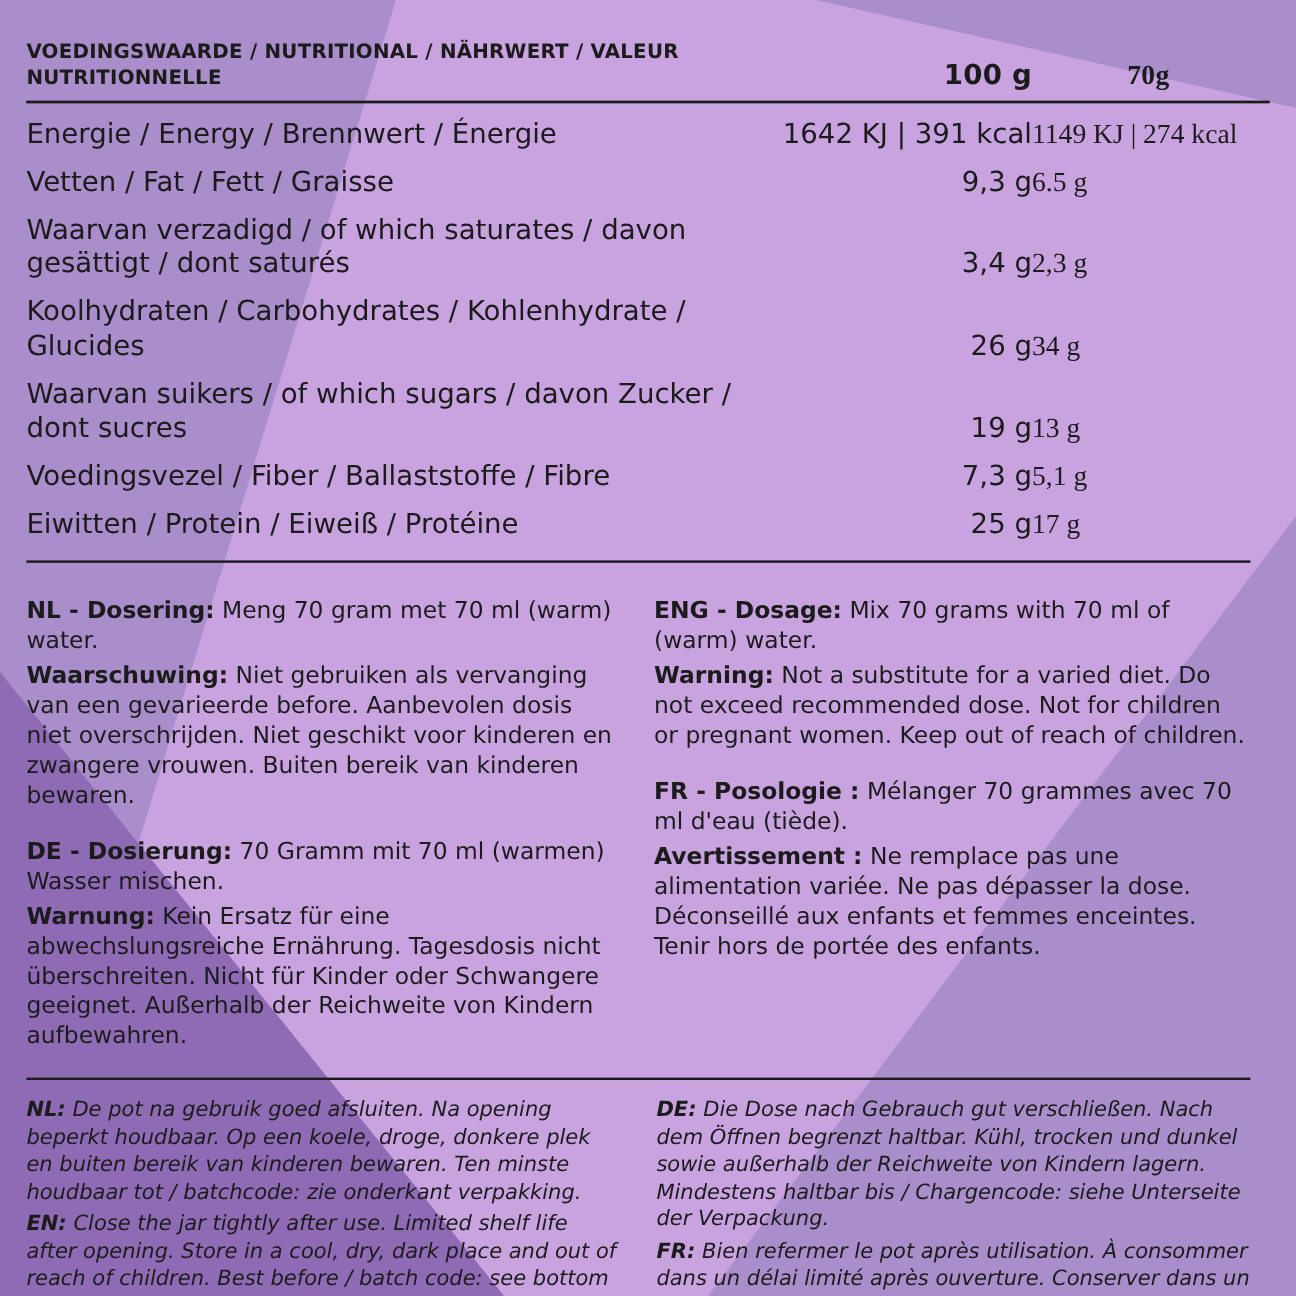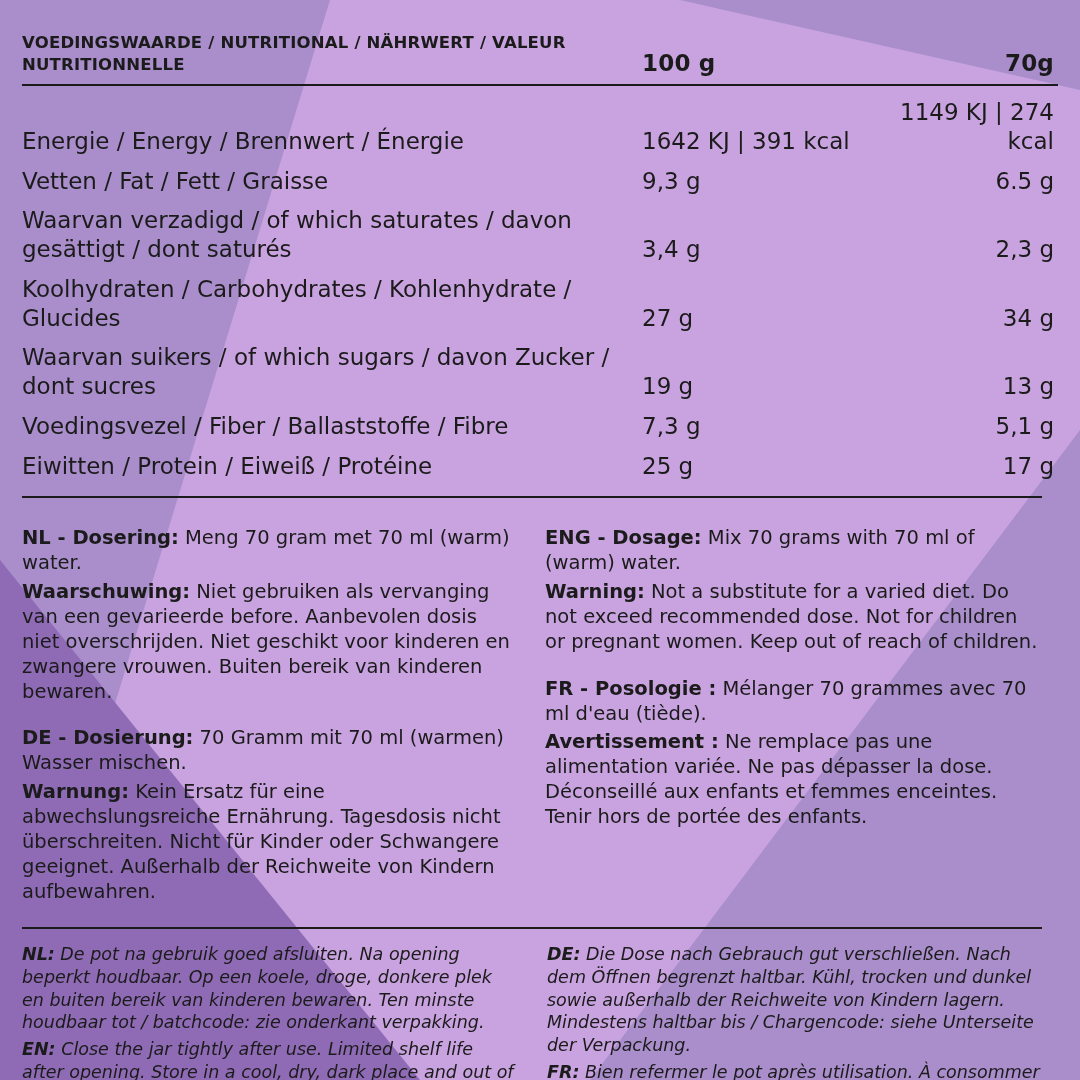--- a/index.html
+++ b/index.html
@@ -39,22 +39,22 @@
     border-collapse: collapse;
     table-layout: fixed;
   }
   table.nutri th, table.nutri td {
     font-size: 23px;
     line-height: 1.25;
     padding: 5.5px 0;
     vertical-align: bottom;
   }
   .col-label { width: 620px; text-align: left; }
-  .col-a { width: 218px; text-align: left; }
-  .col-b { width: 198px; text-align: right; padding-right: 4px !important; }
+  .col-a { width: 218px; text-align: right; }
+  .col-b { width: 198px; padding-right: 4px !important; font-family: Liberation Serif, serif; }
 
   thead th {
     font-weight: bold;
     letter-spacing: 0.2px;
   }
   thead th.col-label {
     font-size: 16.5px;
     line-height: 1.35;
     padding-bottom: 8px;
   }
@@ -140,21 +140,21 @@
         <td class="col-a">9,3 g</td>
         <td class="col-b">6.5 g</td>
       </tr>
       <tr>
         <td class="col-label">Waarvan verzadigd / of which saturates / davon gesättigt / dont saturés</td>
         <td class="col-a">3,4 g</td>
         <td class="col-b">2,3 g</td>
       </tr>
       <tr>
         <td class="col-label">Koolhydraten / Carbohydrates / Kohlenhydrate / Glucides</td>
-        <td class="col-a">27 g</td>
+        <td class="col-a">26 g</td>
         <td class="col-b">34 g</td>
       </tr>
       <tr>
         <td class="col-label">Waarvan suikers / of which sugars / davon Zucker / dont sucres</td>
         <td class="col-a">19 g</td>
         <td class="col-b">13 g</td>
       </tr>
       <tr>
         <td class="col-label">Voedingsvezel / Fiber / Ballaststoffe / Fibre</td>
         <td class="col-a">7,3 g</td>

